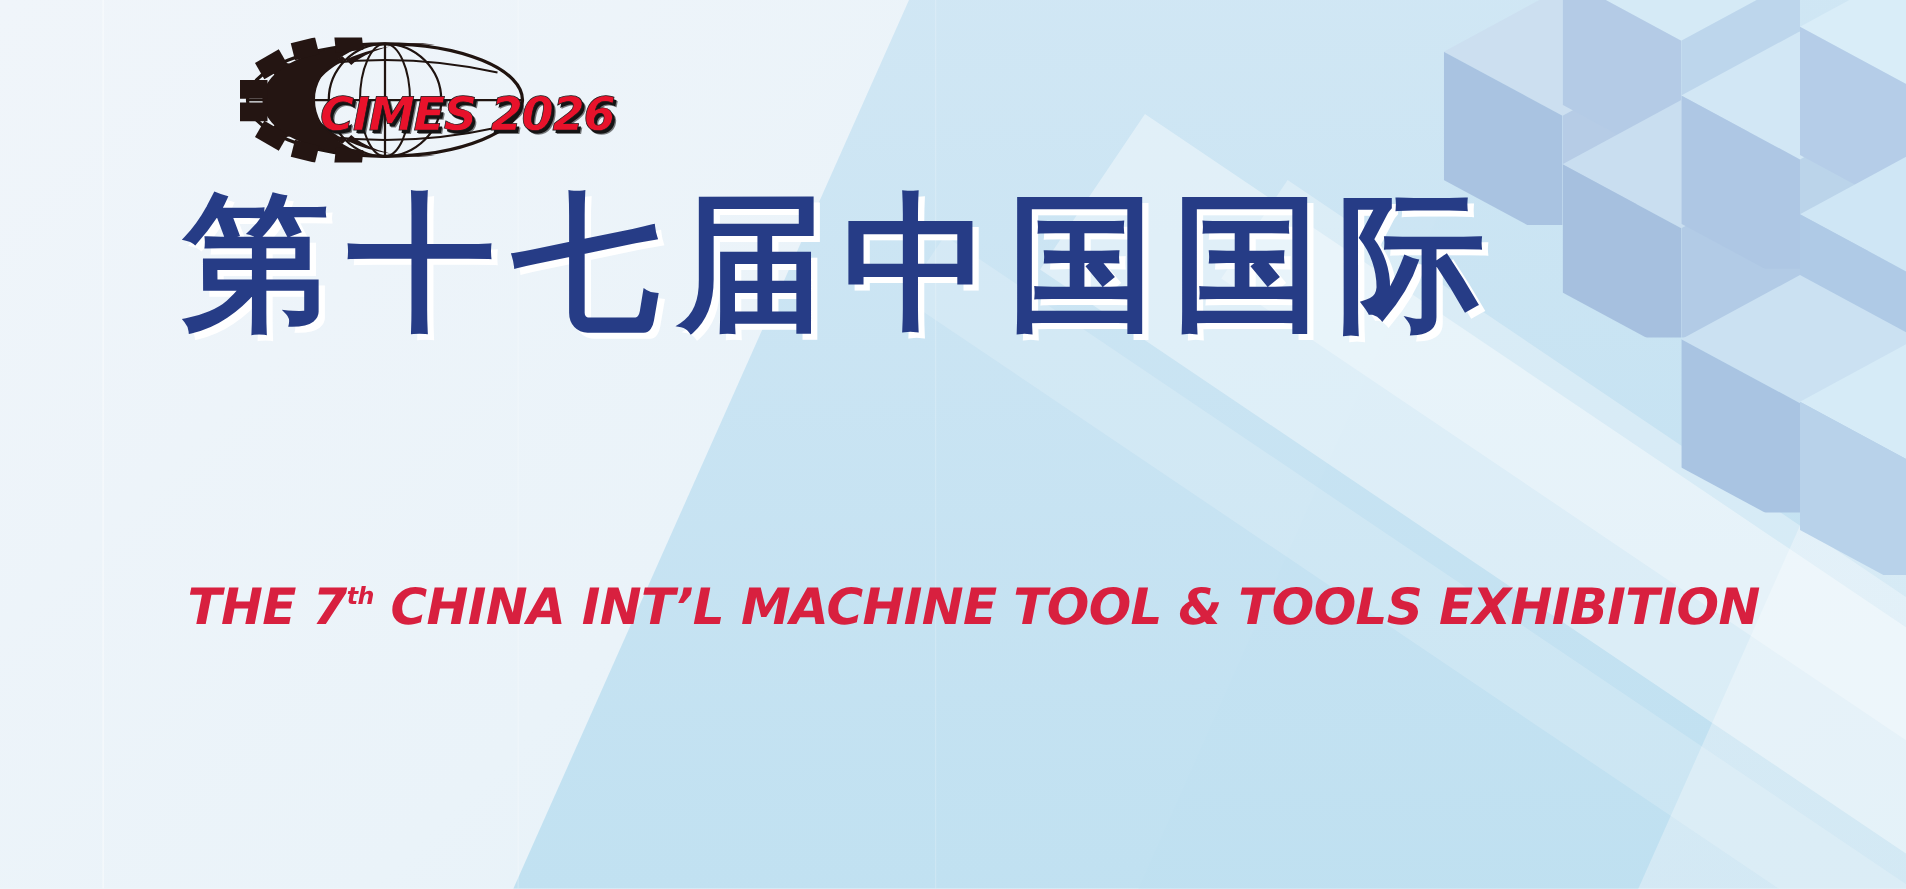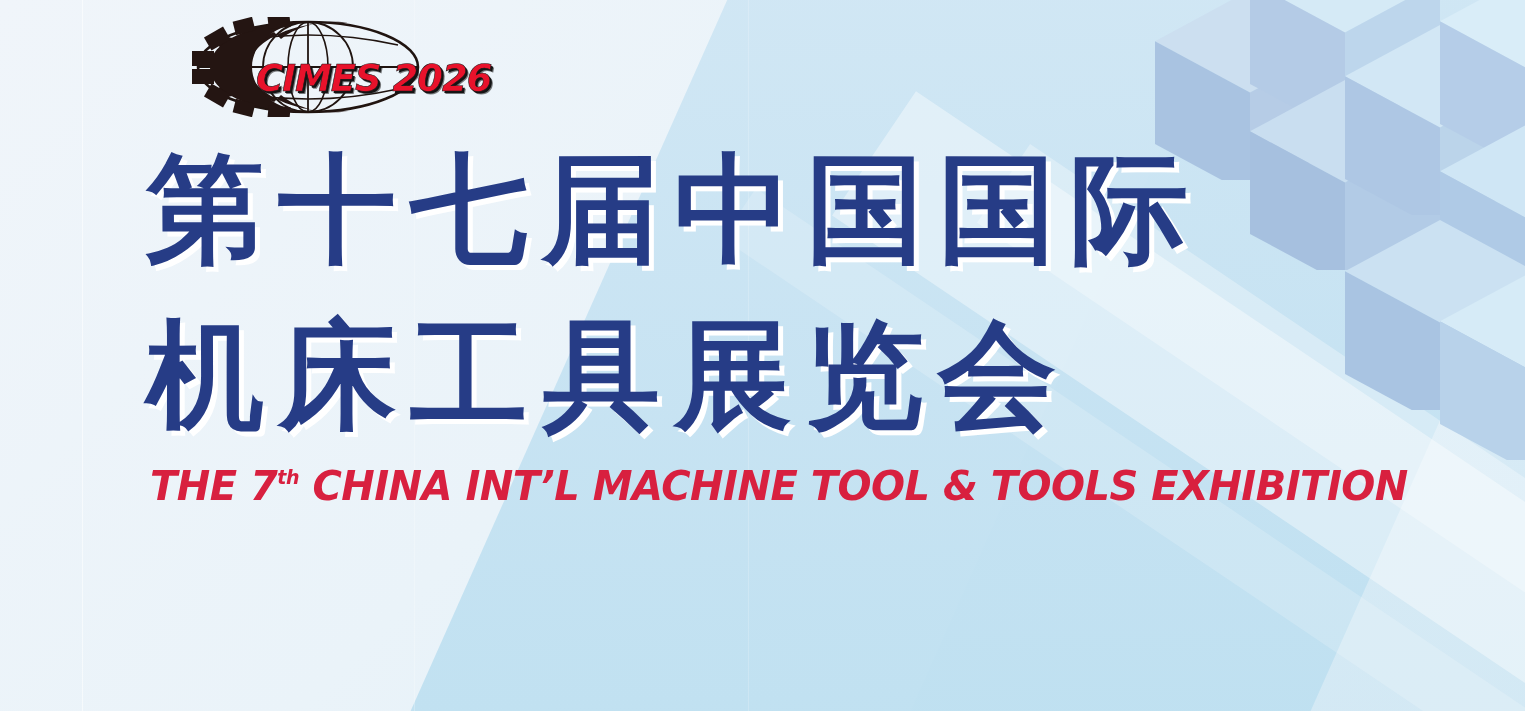--- a/index.html
+++ b/index.html
@@ -55,38 +55,38 @@
 
   
   .cubes { position: absolute; top: -70px; right: -40px; width: 420px; height: 560px; }
   .cube { position: absolute; width: 190px; height: 190px; }
   .face { position: absolute; left: 0; top: 0; width: 100%; height: 100%; }
   .f-top   { clip-path: polygon(50% 0%, 100% 27%, 50% 54%, 0% 27%); }
   .f-left  { clip-path: polygon(0% 27%, 50% 54%, 50% 108%, 0% 81%); }
   .f-right { clip-path: polygon(100% 27%, 100% 81%, 50% 108%, 50% 54%); }
 
   
-  .logo { position: absolute; left: 148px; top: 17px; width: 340px; height: 100px; text-align: center; }
+  .logo { position: absolute; left: 148px; top: 30px; width: 340px; height: 100px; text-align: center; }
   .logo svg { display: block; }
   .logo-wordmark {
     position: absolute; left: 108px; top: 40px;
     font-family: "DejaVu Sans", sans-serif;
     font-weight: 700; font-style: italic;
     font-size: 37px; letter-spacing: -1px;
     color: #e8122b;
     text-shadow: 2px 2px 0 #141414, 3px 3px 0 rgba(20,20,20,.55);
     white-space: nowrap;
     -webkit-text-stroke: 0.6px #1a1a1a;
   }
 
   
   .cn-title {
     position: absolute;
     left: 146px;
-    font-family: Liberation Serif, serif;
+    font-family: Liberation Sans, sans-serif;
     font-weight: 700;
     font-size: 118px;
     line-height: 1;
     color: #263c86;
     letter-spacing: 14px;
     white-space: nowrap;
     text-shadow: 5px 5px 0 #ffffff;
   }
   .cn-title.l1 { top: 152px; }
   .cn-title.l2 { top: 318px; }
@@ -230,20 +230,19 @@
         <rect x="120" y="-2" width="22" height="13" transform="rotate(-6 131 4)"></rect>
         <rect x="120" y="89" width="22" height="13" transform="rotate(6 131 96)"></rect>
       </g>
 
       <path d="M150 2 C92 2 52 23 52 50 C52 77 92 98 150 98" fill="none" stroke="#241512" stroke-width="0"></path>
     </svg>
     <div class="logo-wordmark">CIMES 2026</div>
   </div>
 
   <div class="cn-title l1">第十七届中国国际</div>
-  <div class="cn-title l2">机床工具展览会</div>
 
   <div class="en-title">
     <span>THE 7</span><span class="sup">th</span><span> CHINA INT’L MACHINE TOOL &amp; TOOLS EXHIBITION</span>
   </div>
 
 
 </div>
 
 </body></html>

